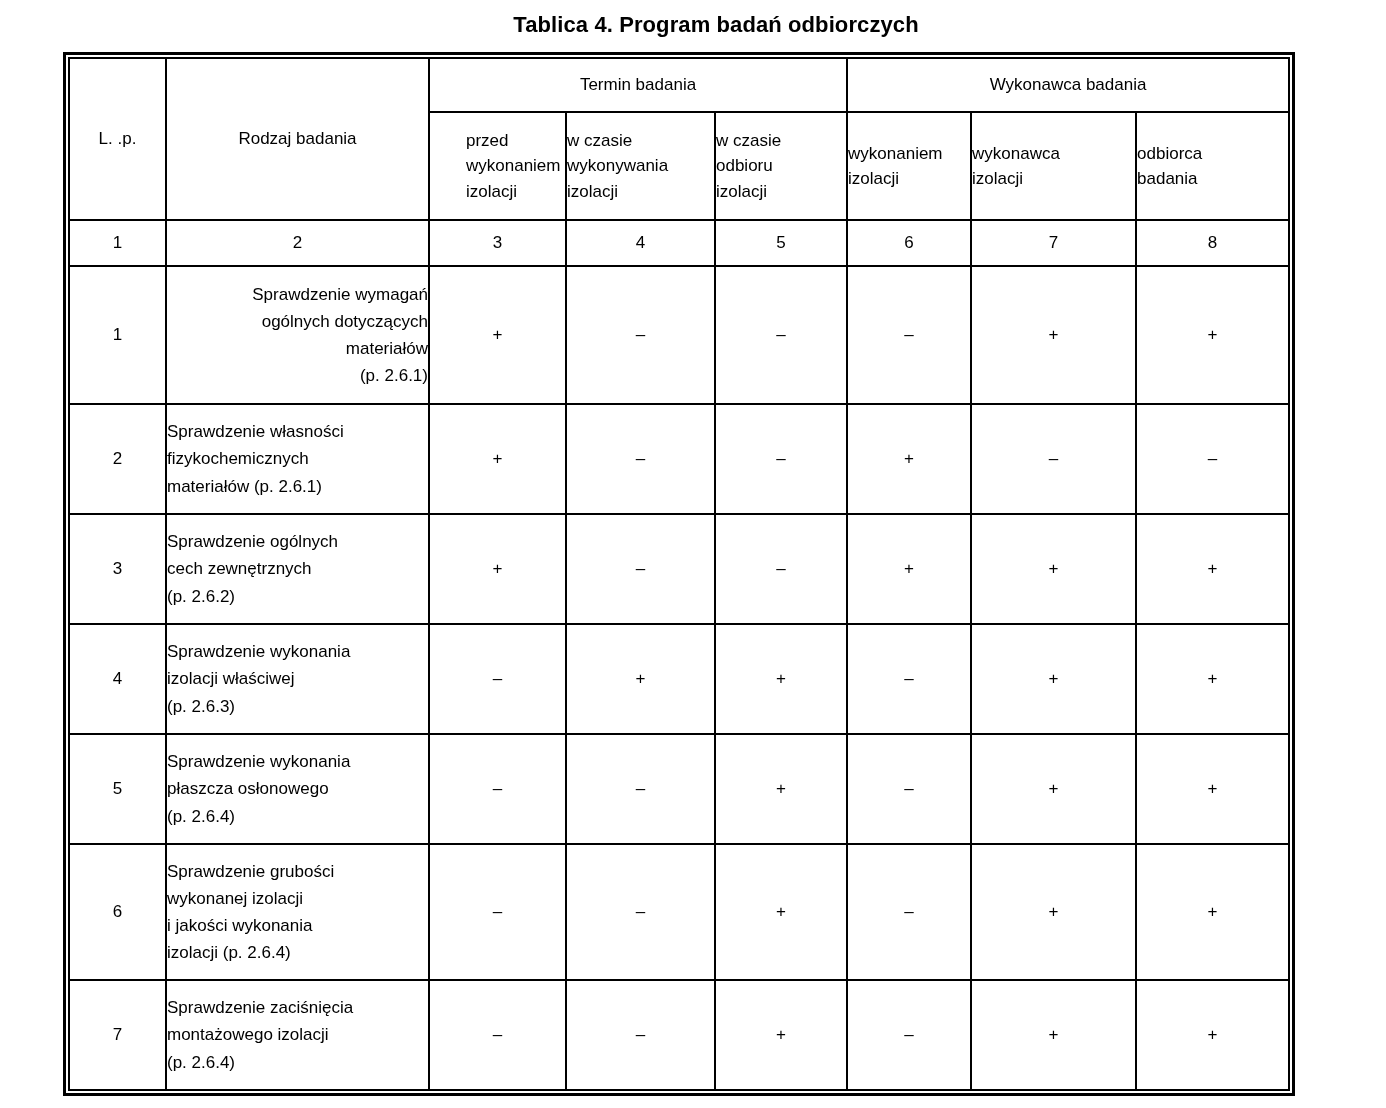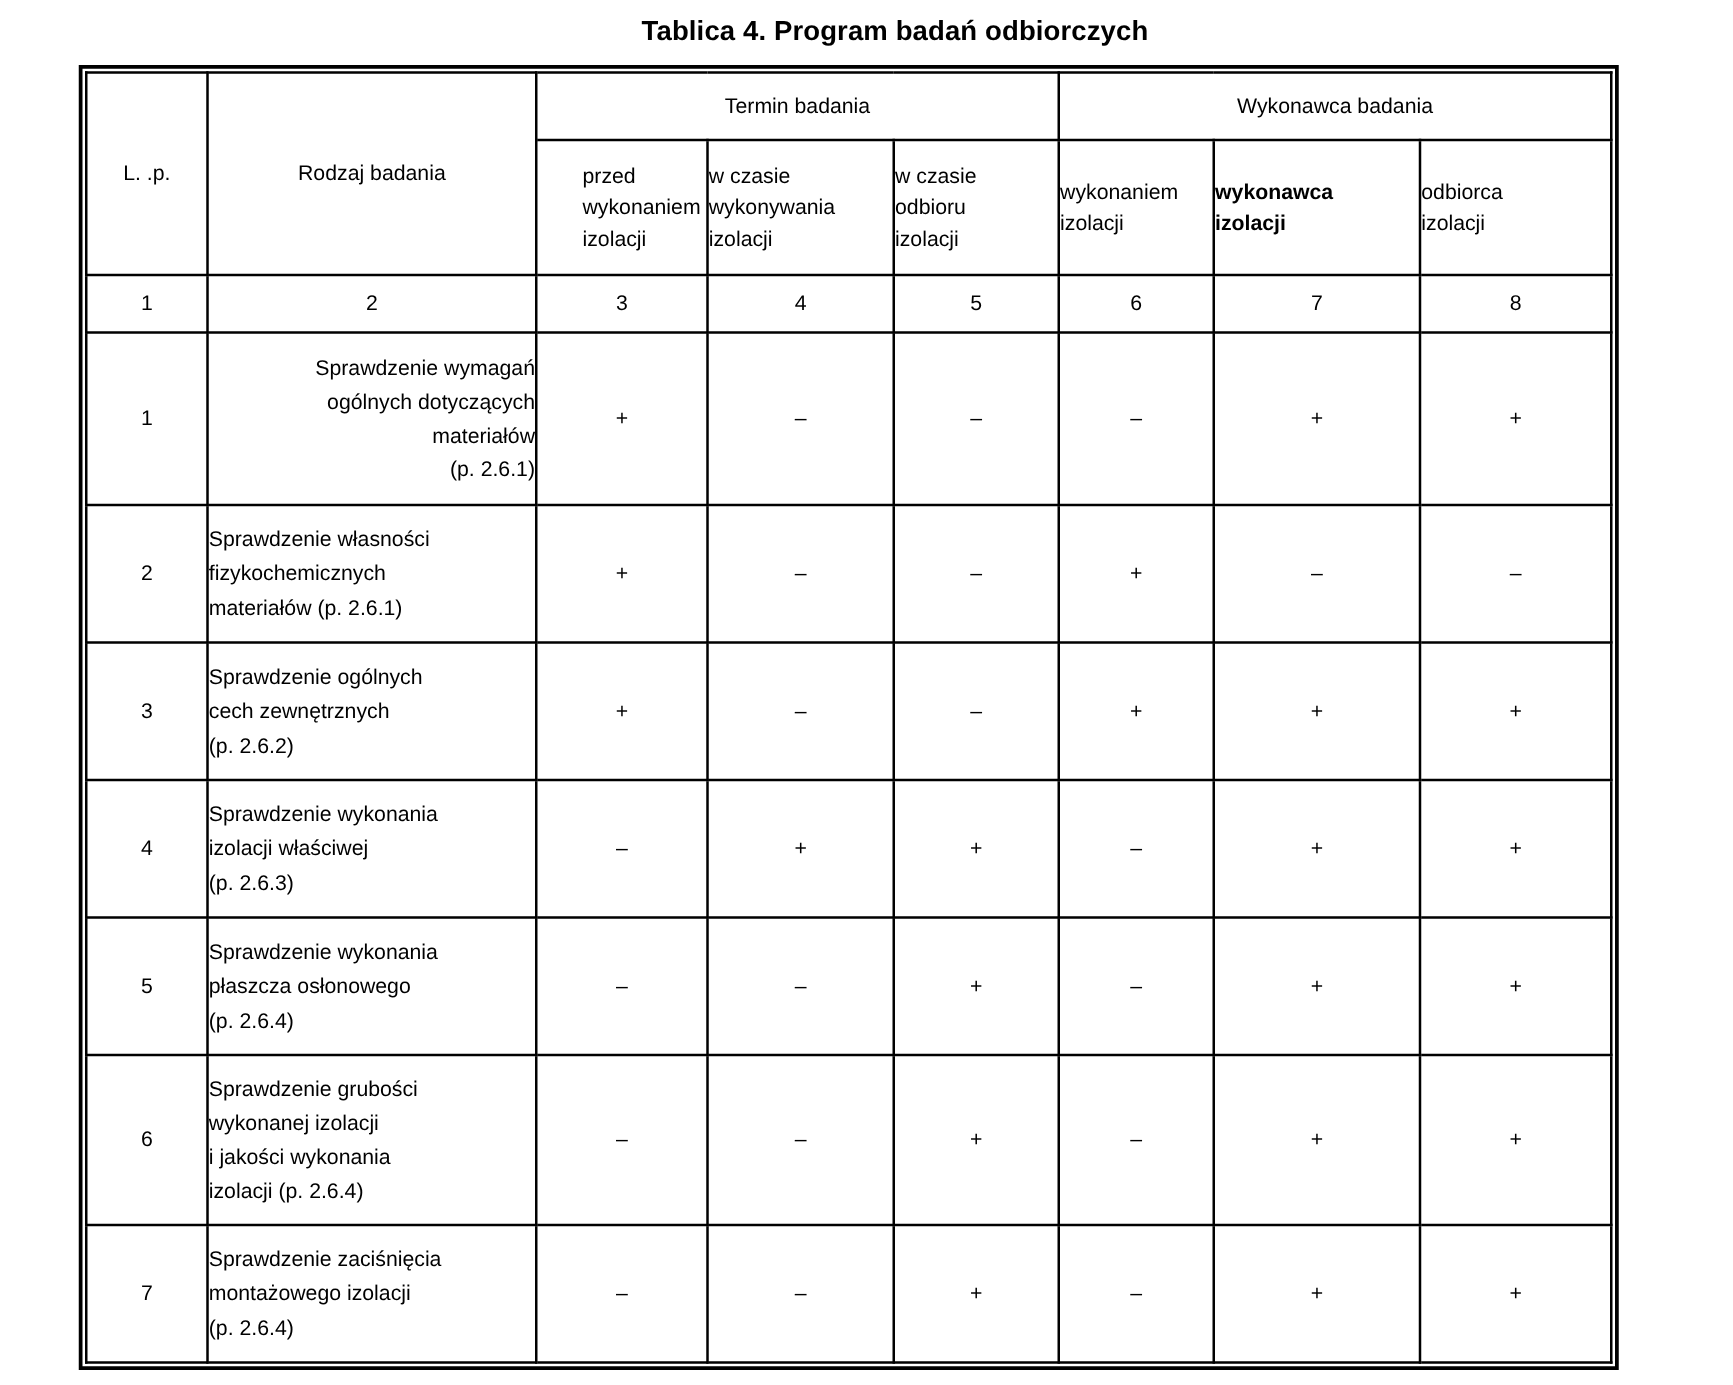--- a/index.html
+++ b/index.html
@@ -137,24 +137,24 @@
 wykonaniem
 izolacji</th>
         <th class="hdr-sub" style="white-space: pre-line;">w czasie
 wykonywania
 izolacji</th>
         <th class="hdr-sub" style="white-space: pre-line;">w czasie
 odbioru
 izolacji</th>
         <th class="hdr-sub" style="white-space: pre-line;">wykonaniem
 izolacji</th>
-        <th class="hdr-sub" style="white-space: pre-line; font-weight: bold;">wykonawca
+        <th class="hdr-sub" style="white-space: pre-line;">wykonawca
 izolacji</th>
         <th class="hdr-sub" style="white-space: pre-line;">odbiorca
-izolacji</th>
+badania</th>
       </tr>
       <tr class="numrow">
         <td>1</td>
         <td>2</td>
         <td>3</td>
         <td>4</td>
         <td>5</td>
         <td>6</td>
         <td>7</td>
         <td>8</td>

